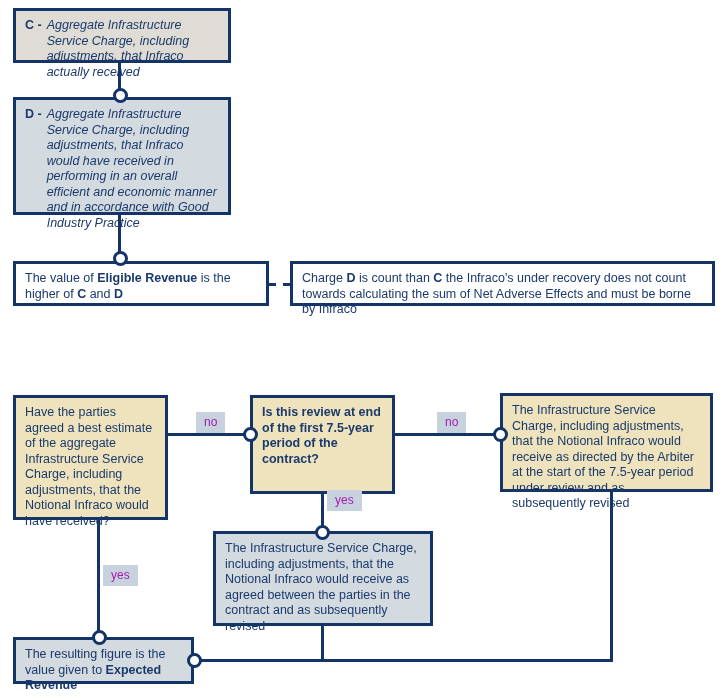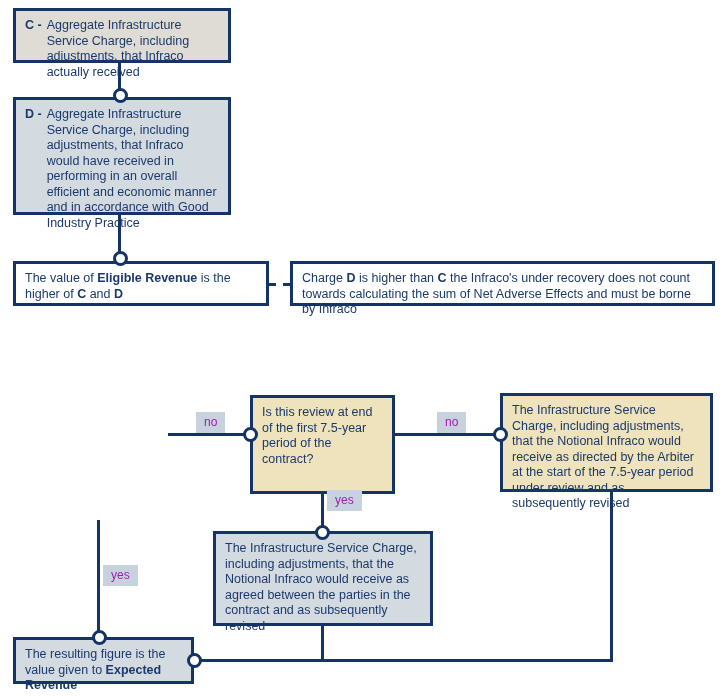--- a/index.html
+++ b/index.html
@@ -36,21 +36,21 @@
   .node b { font-weight: bold; }
 
   
   .letterbox { display: flex; }
   .letterbox .letter {
     font-weight: bold;
     flex: 0 0 auto;
     padding-right: 5px;
     white-space: pre;
   }
-  .letterbox .body { flex: 1 1 auto; }
+  .letterbox .body { flex: 1 1 auto; font-style: italic; }
 
   
   .line {
     position: absolute;
     background: #143467;
     z-index: 1;
   }
   .line.v { width: 3px; }
   .line.h { height: 3px; }
 
@@ -107,21 +107,21 @@
   <div class="node bluegrey letterbox" style="left:13px; top:97px; width:218px; height:118px;">
     <span class="letter">D -</span>
     <span class="body">Aggregate Infrastructure Service Charge, including adjustments, that Infraco would have received in performing in an overall efficient and economic manner and in accordance with Good Industry Practice</span>
   </div>
 
   <div class="node white" style="left:13px; top:261px; width:256px; height:45px;">
     <span>The value of </span><b>Eligible Revenue</b><span> is the higher of </span><b>C</b><span> and </span><b>D</b>
   </div>
 
   <div class="node white" style="left:290px; top:261px; width:425px; height:45px;">
-    <span>Charge </span><b>D</b><span> is higher than </span><b>C</b><span> the Infraco's under recovery does not count towards calculating the sum of Net Adverse Effects and must be borne by Infraco</span>
+    <span>Charge </span><b>D</b><span> is count than </span><b>C</b><span> the Infraco's under recovery does not count towards calculating the sum of Net Adverse Effects and must be borne by Infraco</span>
   </div>
 
   <div class="line h" style="left:168px; top:433px; width:92px;"></div>
   <div class="dot" style="left:243px; top:427px;"></div>
 
   <div class="line h" style="left:394px; top:433px; width:116px;"></div>
   <div class="dot" style="left:493px; top:427px;"></div>
 
   <div class="line v" style="left:321px; top:478px; height:58px;"></div>
   <div class="dot" style="left:315px; top:525px;"></div>
@@ -129,22 +129,25 @@
   <div class="line v" style="left:97px; top:520px; height:117px;"></div>
   <div class="dot" style="left:92px; top:630px;"></div>
 
   <div class="line v" style="left:610px; top:492px; height:170px;"></div>
 
   <div class="line v" style="left:321px; top:626px; height:36px;"></div>
 
   <div class="line h" style="left:194px; top:659px; width:419px;"></div>
   <div class="dot" style="left:187px; top:653px;"></div>
 
+  <div class="node cream" style="left:13px; top:395px; width:155px; height:125px;">
+    <span>Have the parties agreed a best estimate of the aggregate Infrastructure Service Charge, including adjustments, that the Notional Infraco would have received?</span>
+  </div>
 
-  <div class="node cream" style="left:250px; top:395px; width:145px; height:99px;">
+  <div class="node cream" style="left:250px; top:395px; width:145px; height:99px;font-weight:bold;">
     <span>Is this review at end of the first 7.5-year period of the contract?</span>
   </div>
 
   <div class="node cream" style="left:500px; top:393px; width:213px; height:99px;">
     <span>The Infrastructure Service Charge, including adjustments, that the Notional Infraco would receive as directed by the Arbiter at the start of the 7.5-year period under review and as subsequently revised</span>
   </div>
 
   <div class="node bluegrey" style="left:213px; top:531px; width:220px; height:95px;">
     <span>The Infrastructure Service Charge, including adjustments, that the Notional Infraco would receive as agreed between the parties in the contract and as subsequently revised</span>
   </div>

